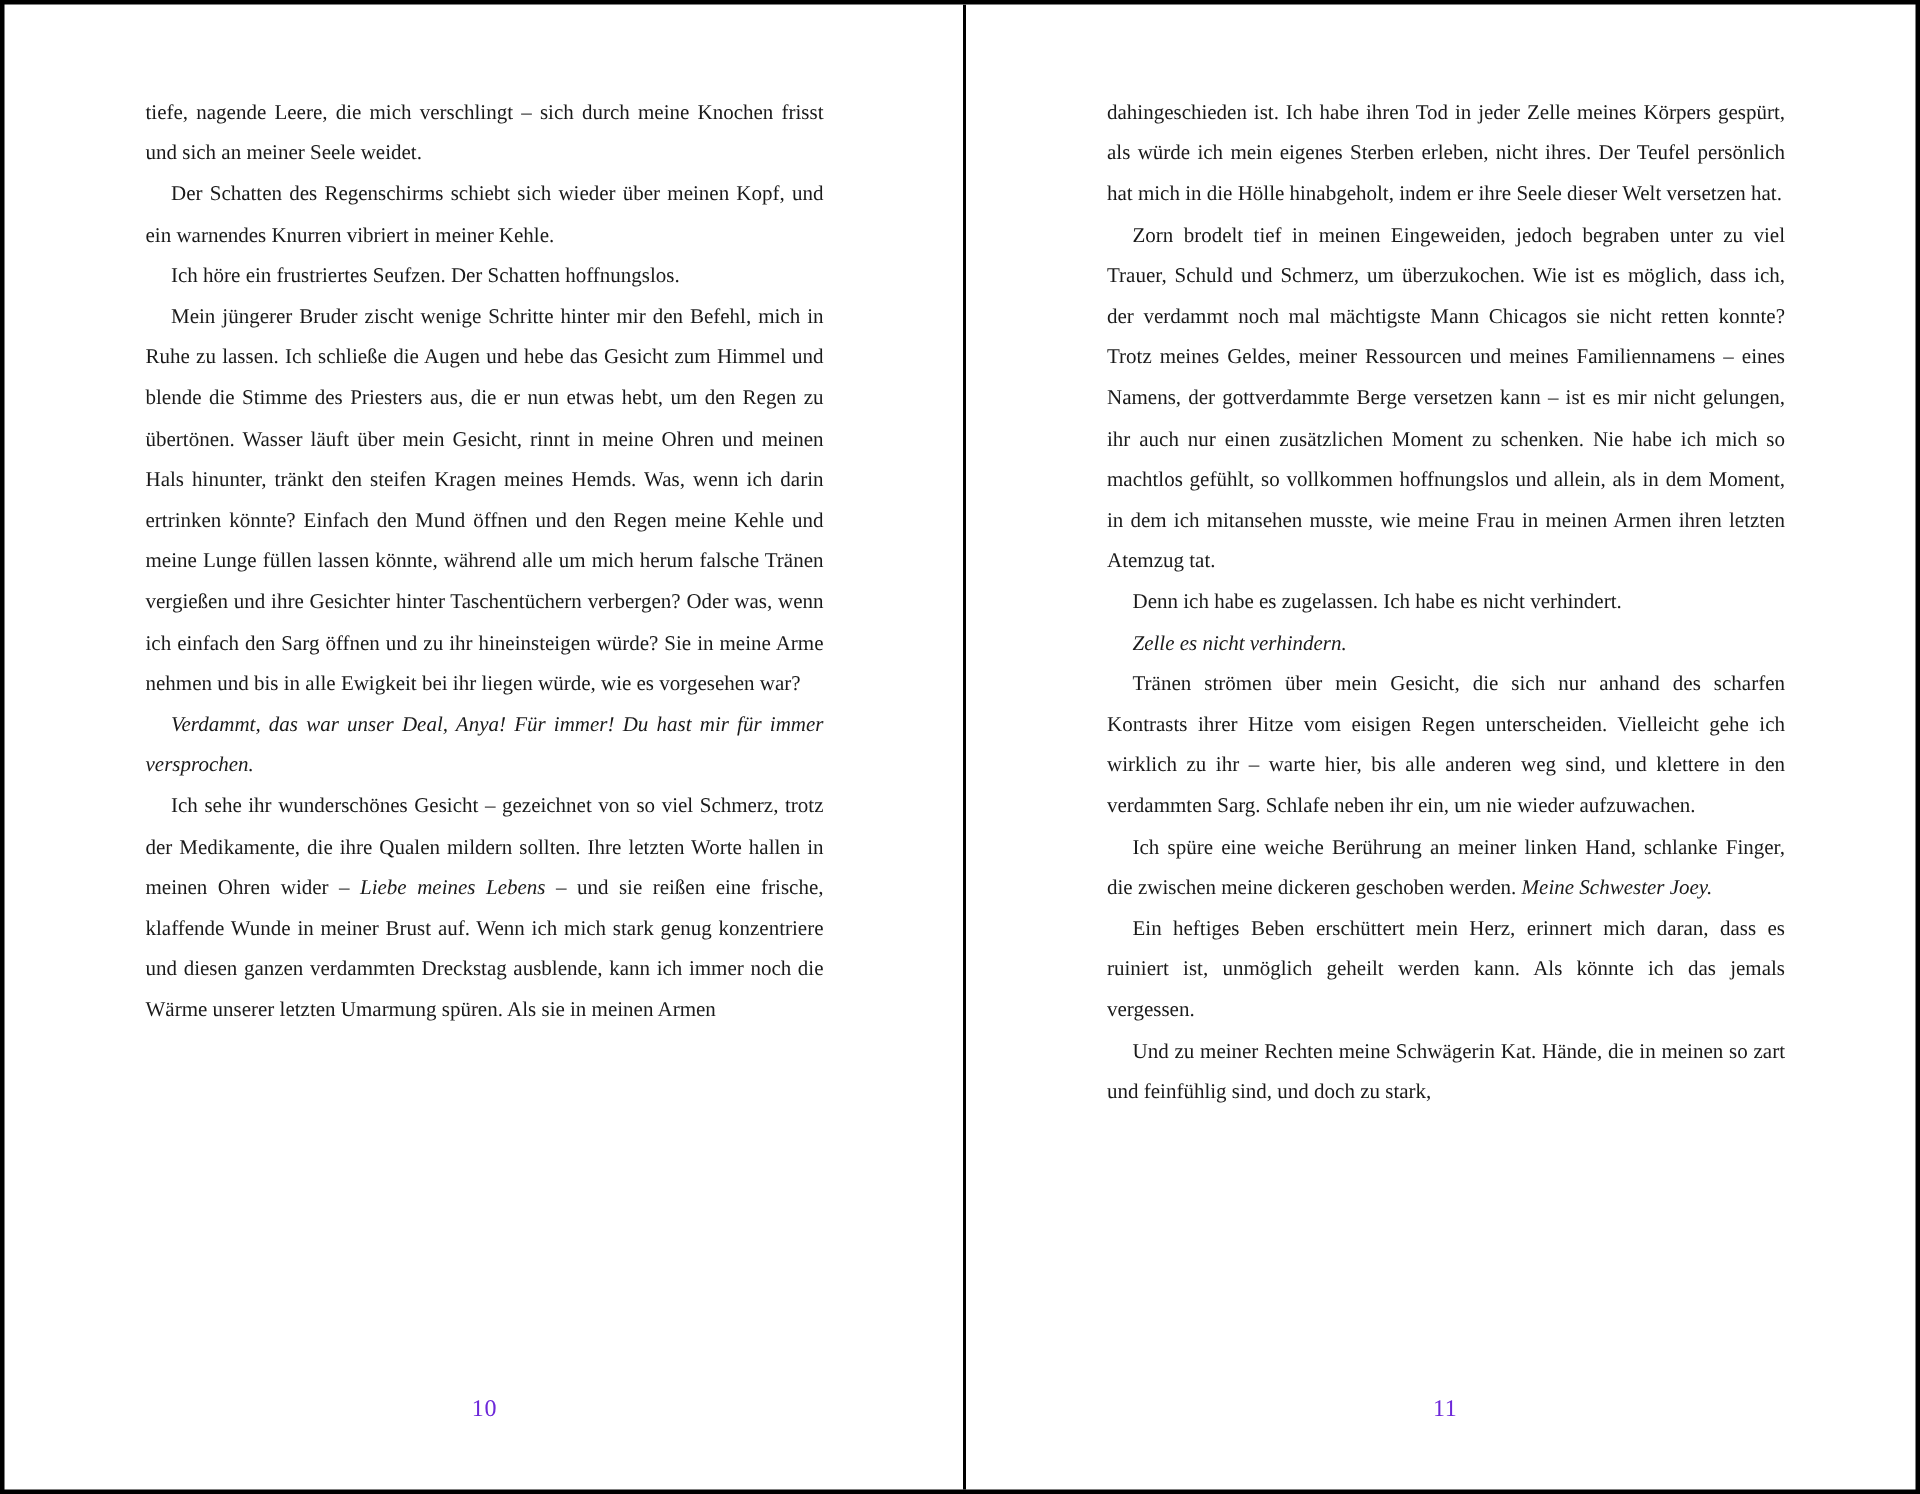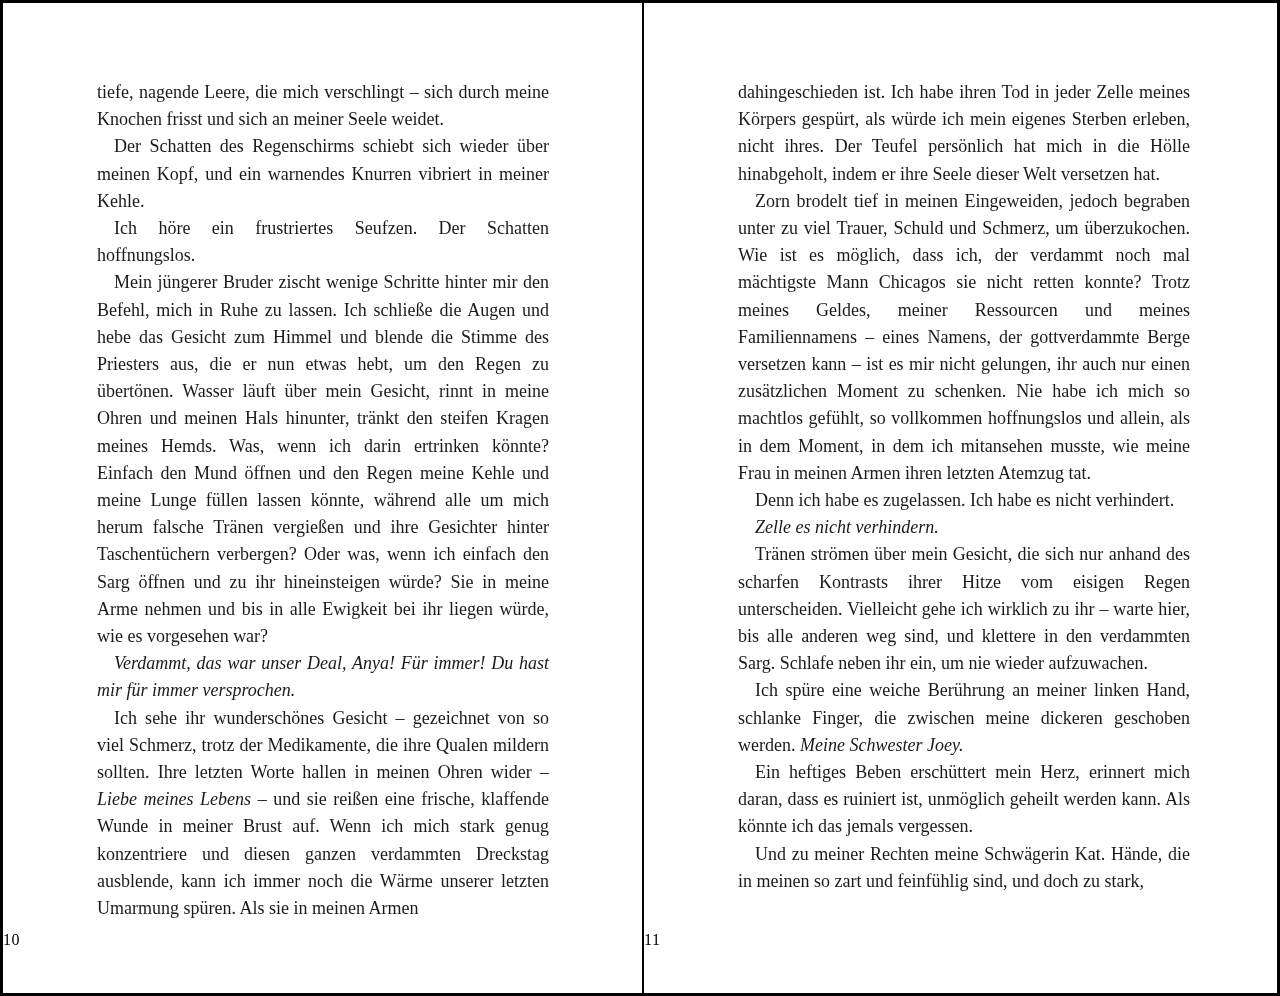--- a/index.html
+++ b/index.html
@@ -35,25 +35,25 @@
     position: absolute;
     top: 0;
     height: 996px;
     box-sizing: border-box;
   }
   .page-left  { left: 0px;   width: 640px; }
   .page-right { left: 641px; width: 639px; }
 
   .text-block {
     position: absolute;
-    top: 76px;
+    top: 59px;
     width: 452px;
     text-align: justify;
     text-justify: inter-word;
-    font-size: 18px;
+    font-size: 14px;
     line-height: 27.2px;
     color: #1a1a1a;
     hyphens: none;
     -webkit-hyphens: none;
   }
   .page-left  .text-block { left: 94px; }
   .page-right .text-block { left: 94px; }
 
   .para {
     margin: 0;
@@ -68,22 +68,23 @@
   }
   .para em,
   .para .ital {
     font-style: italic;
   }
 
   .folio {
     position: absolute;
     bottom: 50px;
     width: 100%;
+    text-align: center;
     font-size: 16px;
-    color: #000000;
+    color: #6d28d9;
     letter-spacing: 0.5px;
   }
 </style>
 </head>
 <body>
 
 <div class="book-spread">
 
   <div class="page page-left">
     <div class="text-block" id="left-text">

